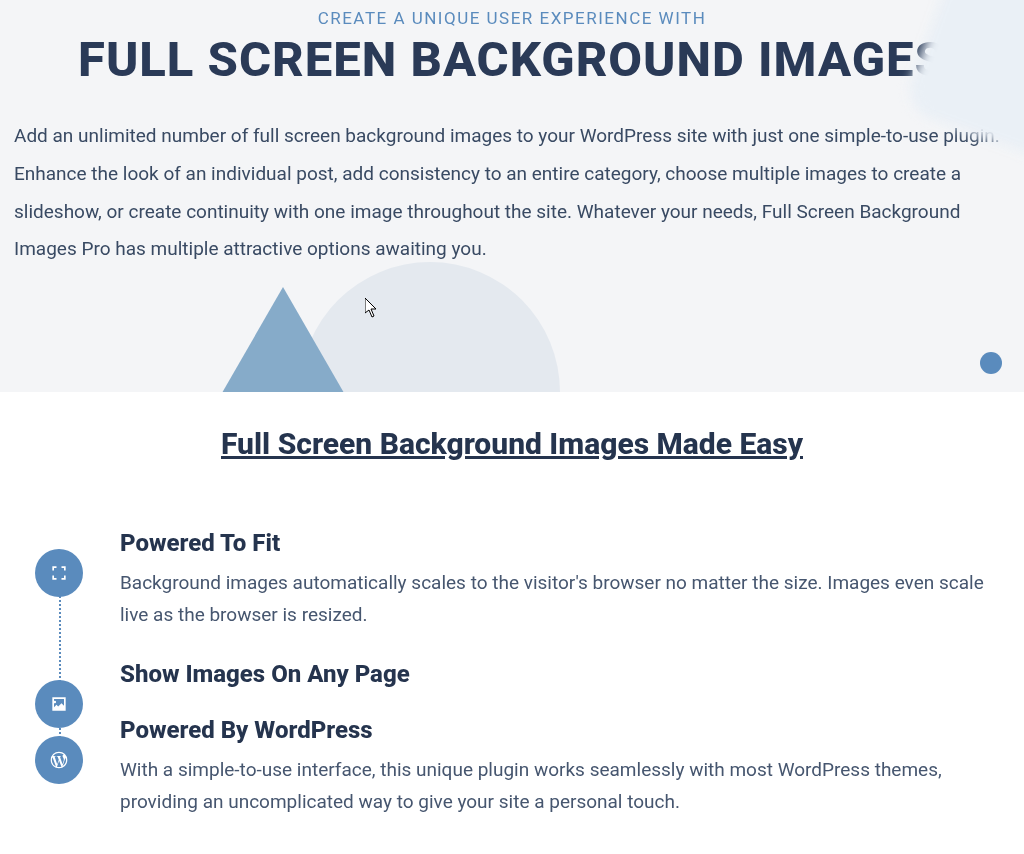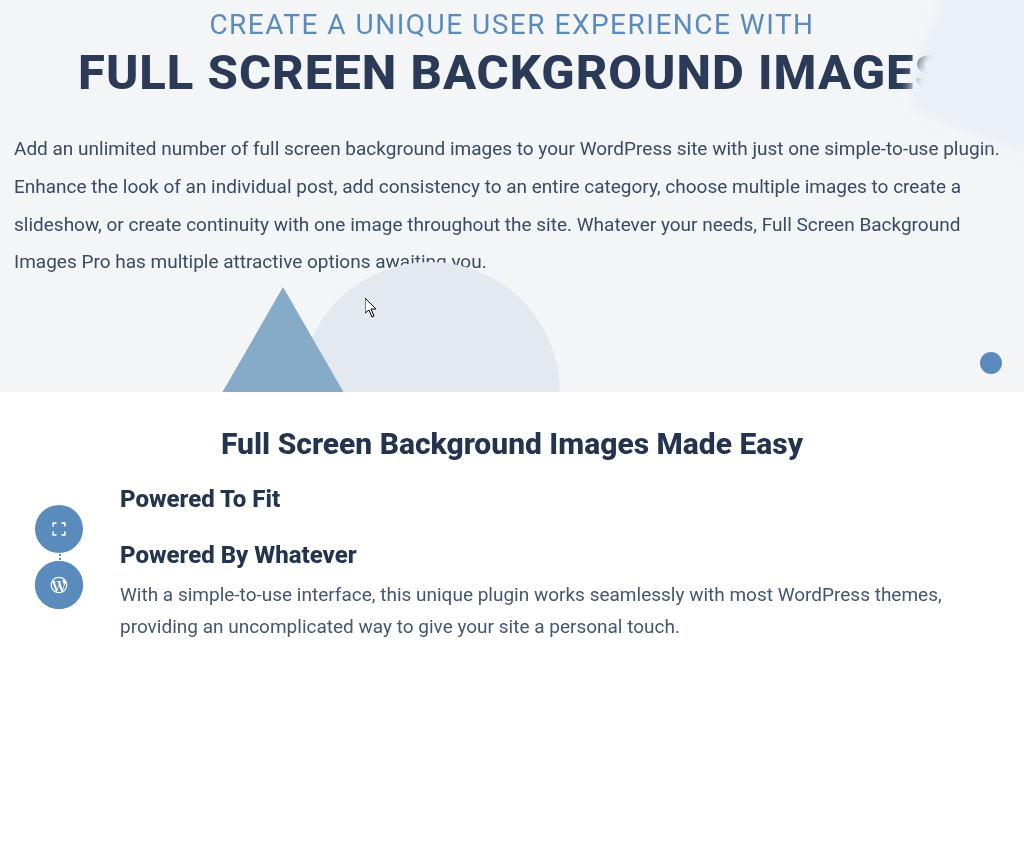--- a/index.html
+++ b/index.html
@@ -12,21 +12,21 @@
   }
   .hero {
     background: #f4f5f7;
     padding: 8px 14px 0 14px;
     position: relative;
     height: 392px;
     overflow: hidden;
   }
   .overline {
     color: #5a8bbd;
-    font-size: 28px;
+    font-size: 17px;
     letter-spacing: 1.5px;
     font-weight: 400;
     text-align: center;
     margin-bottom: 6px;
   }
   .headline {
     color: #2a3a57;
     font-size: 49px;
     font-weight: 800;
     letter-spacing: 1px;
@@ -79,21 +79,22 @@
     filter: blur(6px);
   }
   .main {
     padding: 34px 28px 0 28px;
   }
   .section-title {
     color: #25344e;
     font-size: 30px;
     font-weight: 800;
     text-align: center;
-    margin-bottom: 24px;
+    margin-bottom: 68px;
+    text-decoration: underline;
   }
   .feature-list {
     position: relative;
     padding-left: 92px;
   }
   .dotted-line {
     position: absolute;
     left: 31px;
     top: 46px;
     bottom: 40px;
@@ -158,34 +159,36 @@
   <div class="feature-list">
     <div class="dotted-line"></div>
 
     <div class="feature">
       <div class="icon-circle">
         <svg viewBox="0 0 24 24">
             <path d="M4 4h5v2H6v3H4V4zm16 0v5h-2V6h-3V4h5zM4 20v-5h2v3h3v2H4zm16 0h-5v-2h3v-3h2v5z"></path>
           </svg>
       </div>
       <h3 class="feature-title">Powered To Fit</h3>
+      <p class="feature-desc">Background images automatically scales to the visitor's browser no matter the size. Images even scale live as the browser is resized.</p>
     </div>
 
     <div class="feature">
       <div class="icon-circle">
         <svg viewBox="0 0 24 24">
             <path d="M4 4h16v16H4V4zm2 2v10l3-3 2 2 4-4 3 3V6H6zm1 2a1.5 1.5 0 110 3 1.5 1.5 0 010-3z"></path>
           </svg>
       </div>
+      <h3 class="feature-title">Show Images On Any Page</h3>
     </div>
 
     <div class="feature">
       <div class="icon-circle">
         <svg viewBox="0 0 24 24">
             <path d="M12 2a10 10 0 100 20 10 10 0 000-20zM3.5 12c0-1.2.26-2.34.72-3.37l4.05 11.1A8.5 8.5 0 013.5 12zm8.5 8.5c-.83 0-1.64-.12-2.4-.35l2.55-7.4 2.61 7.16c.02.04.04.08.06.12A8.5 8.5 0 0112 20.5zm1.17-12.5c.51-.03.97-.08.97-.08.46-.05.4-.72-.05-.7 0 0-1.38.11-2.27.11-.83 0-2.24-.11-2.24-.11-.46-.03-.51.67-.05.7l.88.08 1.31 3.6-1.85 5.53L6.8 8s.51-.03.97-.08c.46-.05.4-.72-.05-.7 0 0-1.38.11-2.27.11l-.55-.01A8.5 8.5 0 0112 3.5c2.22 0 4.25.85 5.77 2.24h-.11c-.83 0-1.42.73-1.42 1.51 0 .7.4 1.3.83 2 .33.57.7 1.3.7 2.35 0 .73-.28 1.57-.65 2.75l-.85 2.84-3.1-9.19zm6.25 1.12A8.46 8.46 0 0120.5 12a8.5 8.5 0 01-4.25 7.36l2.6-7.51c.48-1.21.65-2.18.65-3.04 0-.31-.02-.6-.08-.87v.18z"></path>
           </svg>
       </div>
-      <h3 class="feature-title">Powered By Whatever</h3>
+      <h3 class="feature-title">Powered By WordPress</h3>
       <p class="feature-desc">With a simple-to-use interface, this unique plugin works seamlessly with most WordPress themes, providing an uncomplicated way to give your site a personal touch.</p>
     </div>
 
   </div>
 </section>
 
 </body></html>

